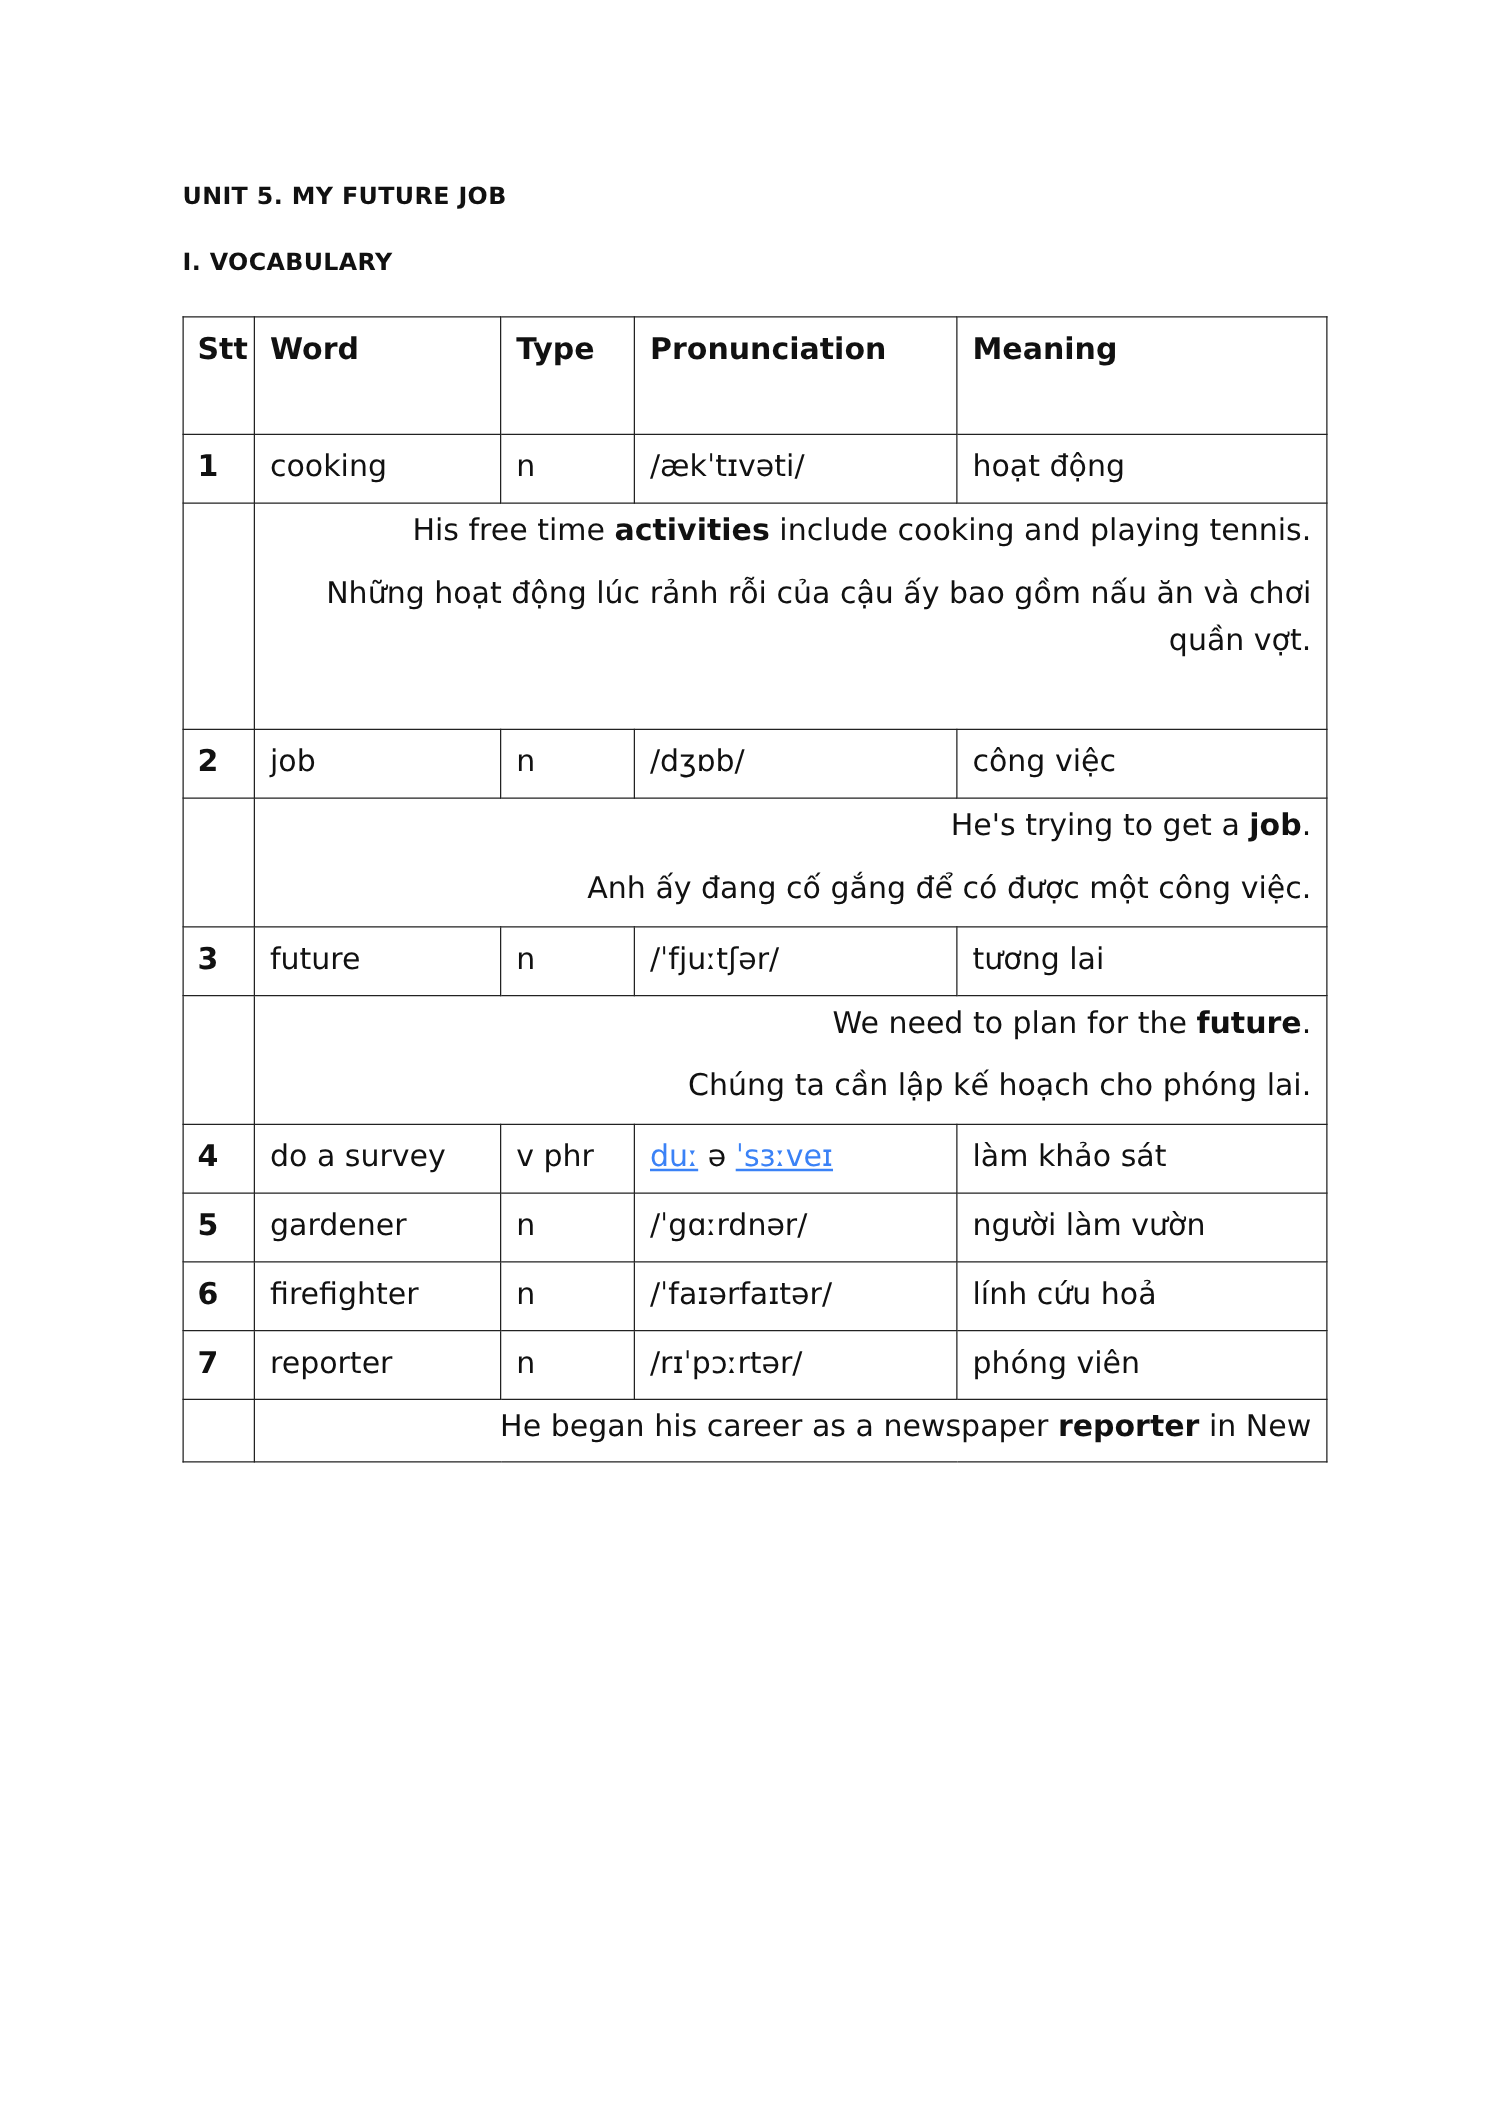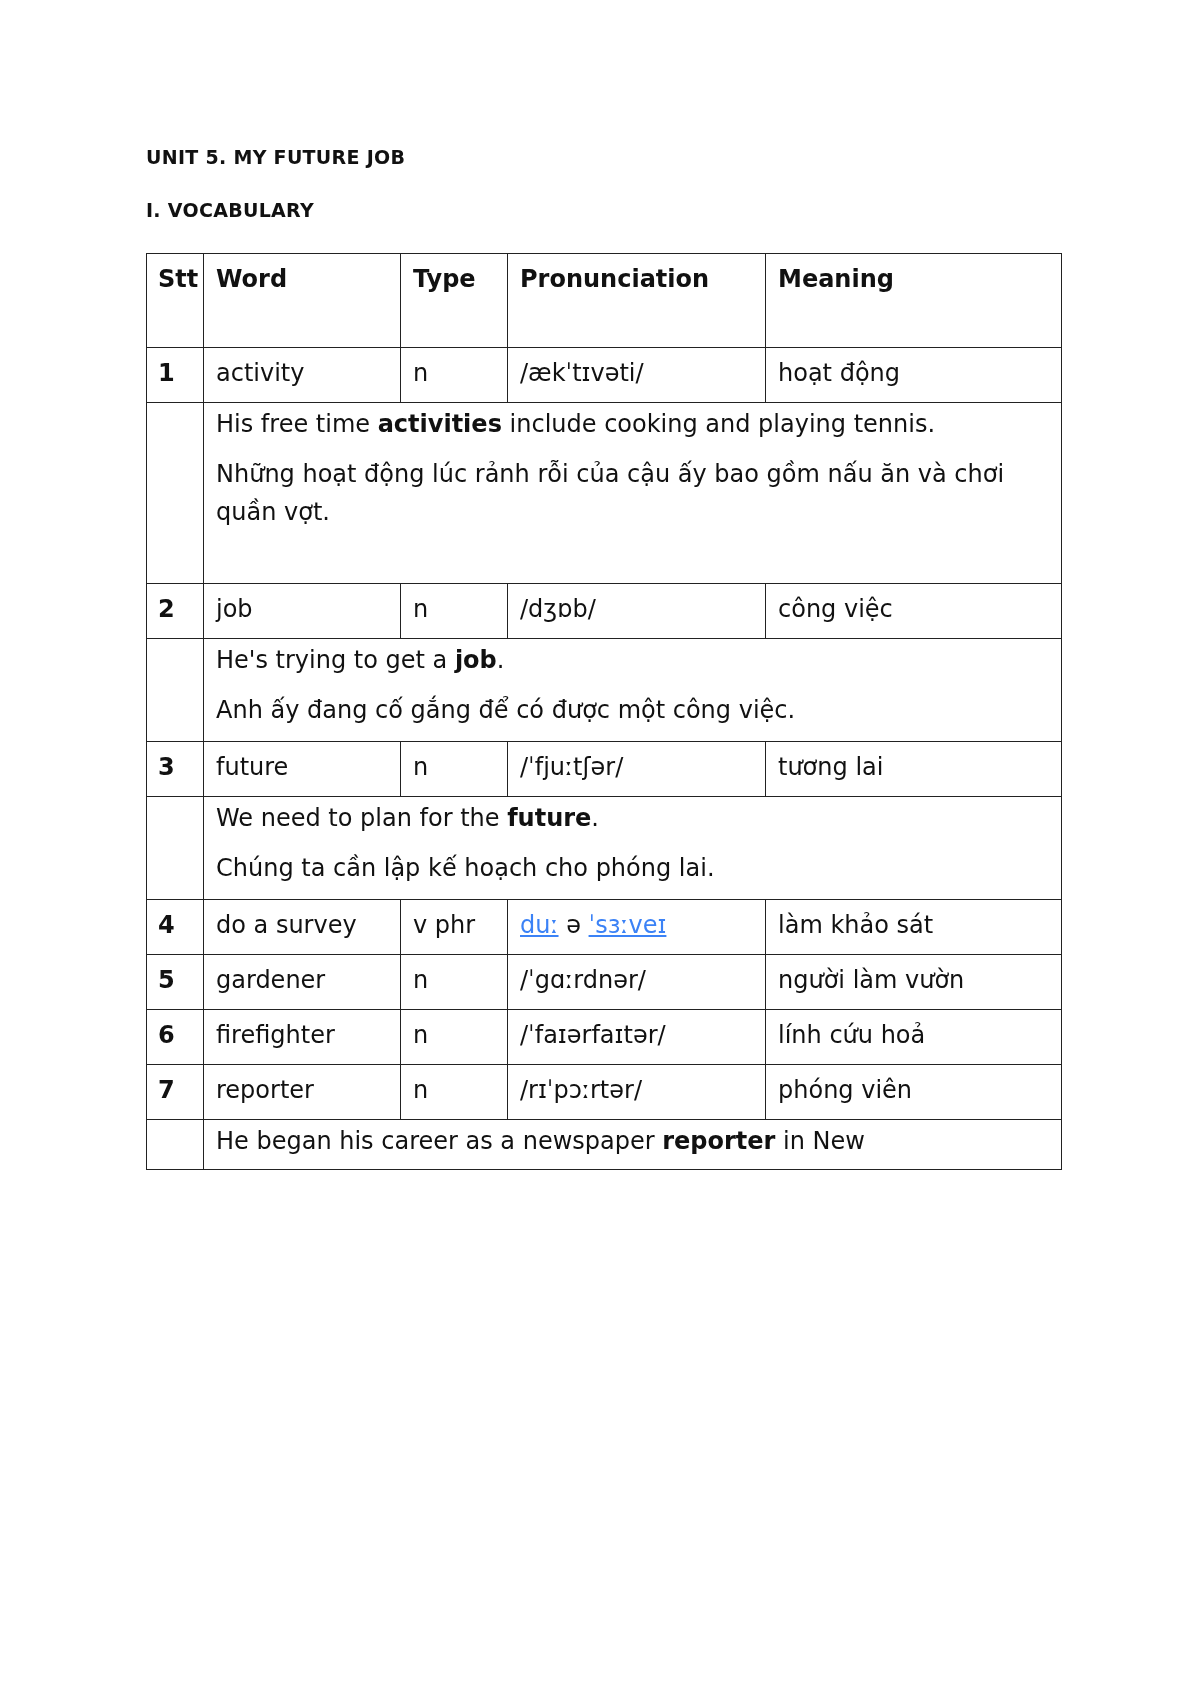--- a/index.html
+++ b/index.html
@@ -8,21 +8,21 @@
   .title { position: absolute; left: 146px; font-size: 19px; font-weight: bold; letter-spacing: 0.3px; }
   #t1 { top: 146px; }
   #t2 { top: 199px; }
   table { position: absolute; left: 146px; top: 253px; width: 915px;
           border-collapse: collapse; table-layout: fixed; font-size: 24px; }
   td { border: 1.5px solid #222; vertical-align: top; padding: 6px 12px 0 12px; line-height: 38px; }
   td.stt { padding-left: 11px; padding-right: 4px; font-weight: bold; word-break: break-all; margin-left: 39px; }
   tr.hdr td { font-weight: bold; height: 87px; }
   tr.word td { height: 48px; }
   tr.ex td { padding-top: 2px; }
-  .ex p { margin: 0 0 12px 0; }
+  .ex p { margin: 0 0 12px 0; text-align: right; }
   .ex p:last-child { margin-bottom: 0; }
   b { font-weight: bold; }
   .ipa-link { color: #3b82f6; text-decoration: underline; }
 </style>
 </head>
 <body>
 
 <div class="title" id="t1">UNIT 5. MY FUTURE JOB</div>
 <div class="title" id="t2">I. VOCABULARY</div>
 
@@ -38,21 +38,21 @@
       <tr class="hdr">
     <td class="stt">Stt</td>
     <td>Word</td>
     <td>Type</td>
     <td>Pronunciation</td>
     <td>Meaning</td>
   </tr>
 
   <tr class="word">
     <td class="stt">1</td>
-    <td>activity</td>
+    <td>cooking</td>
     <td>n</td>
     <td>/ækˈtɪvəti/</td>
     <td>hoạt động</td>
   </tr>
   <tr class="ex">
     <td style="height:178px"></td>
     <td colspan="4" class="ex">
       <p><span>His free time </span><b>activities</b><span> include cooking and playing tennis.</span></p>
       <p>Những hoạt động lúc rảnh rỗi của cậu ấy bao gồm nấu ăn và chơi quần vợt.</p>
     </td>

